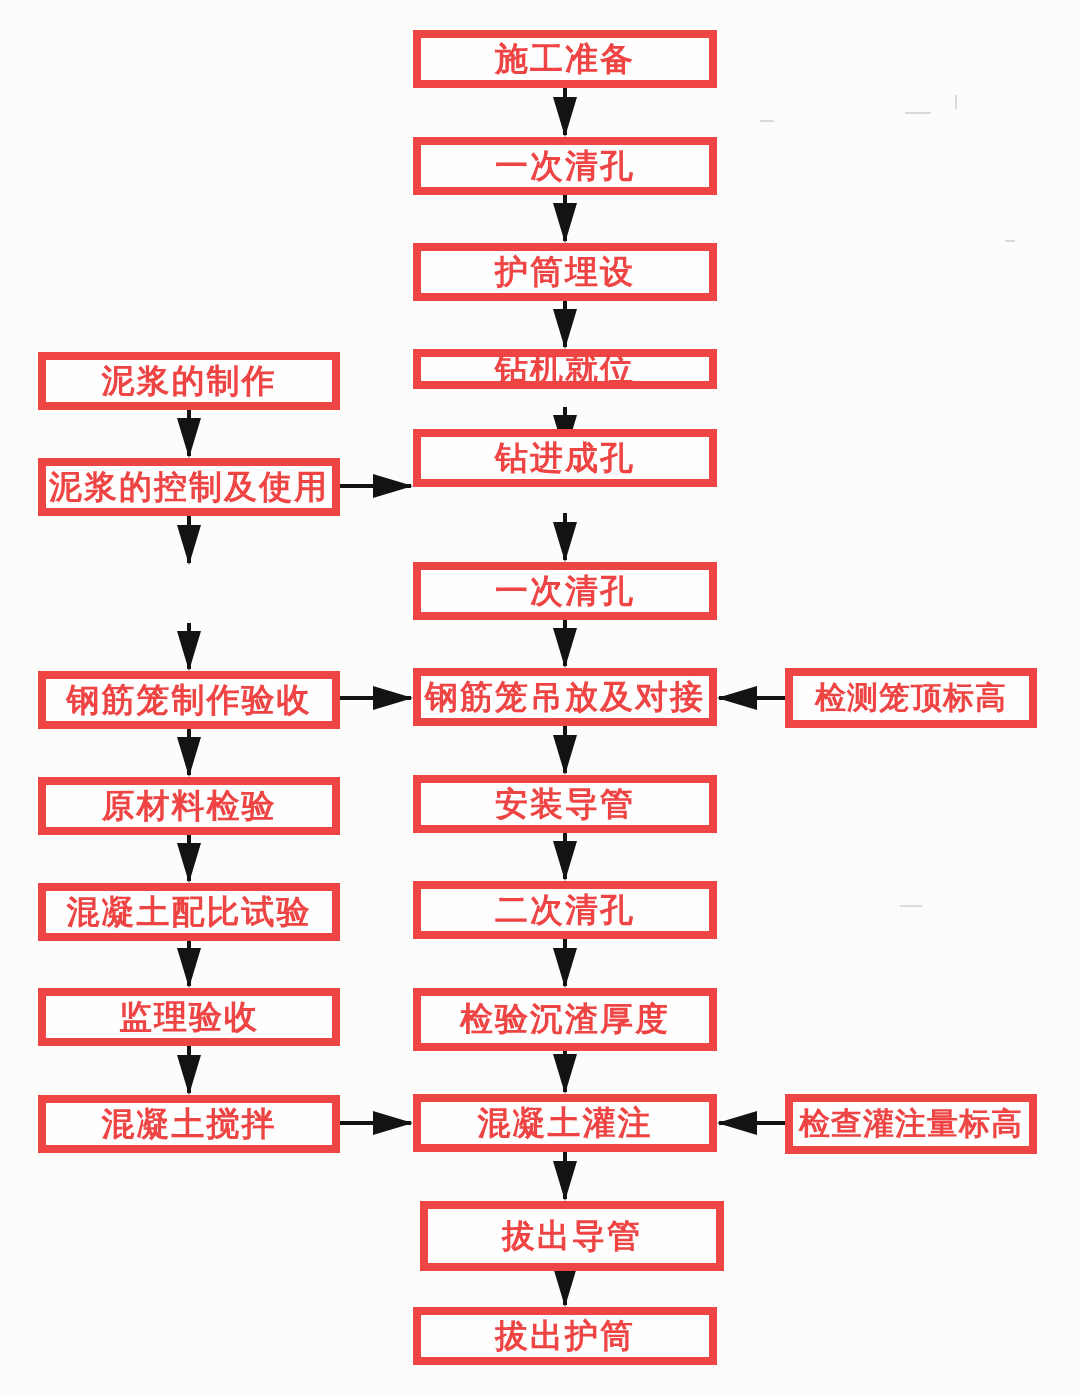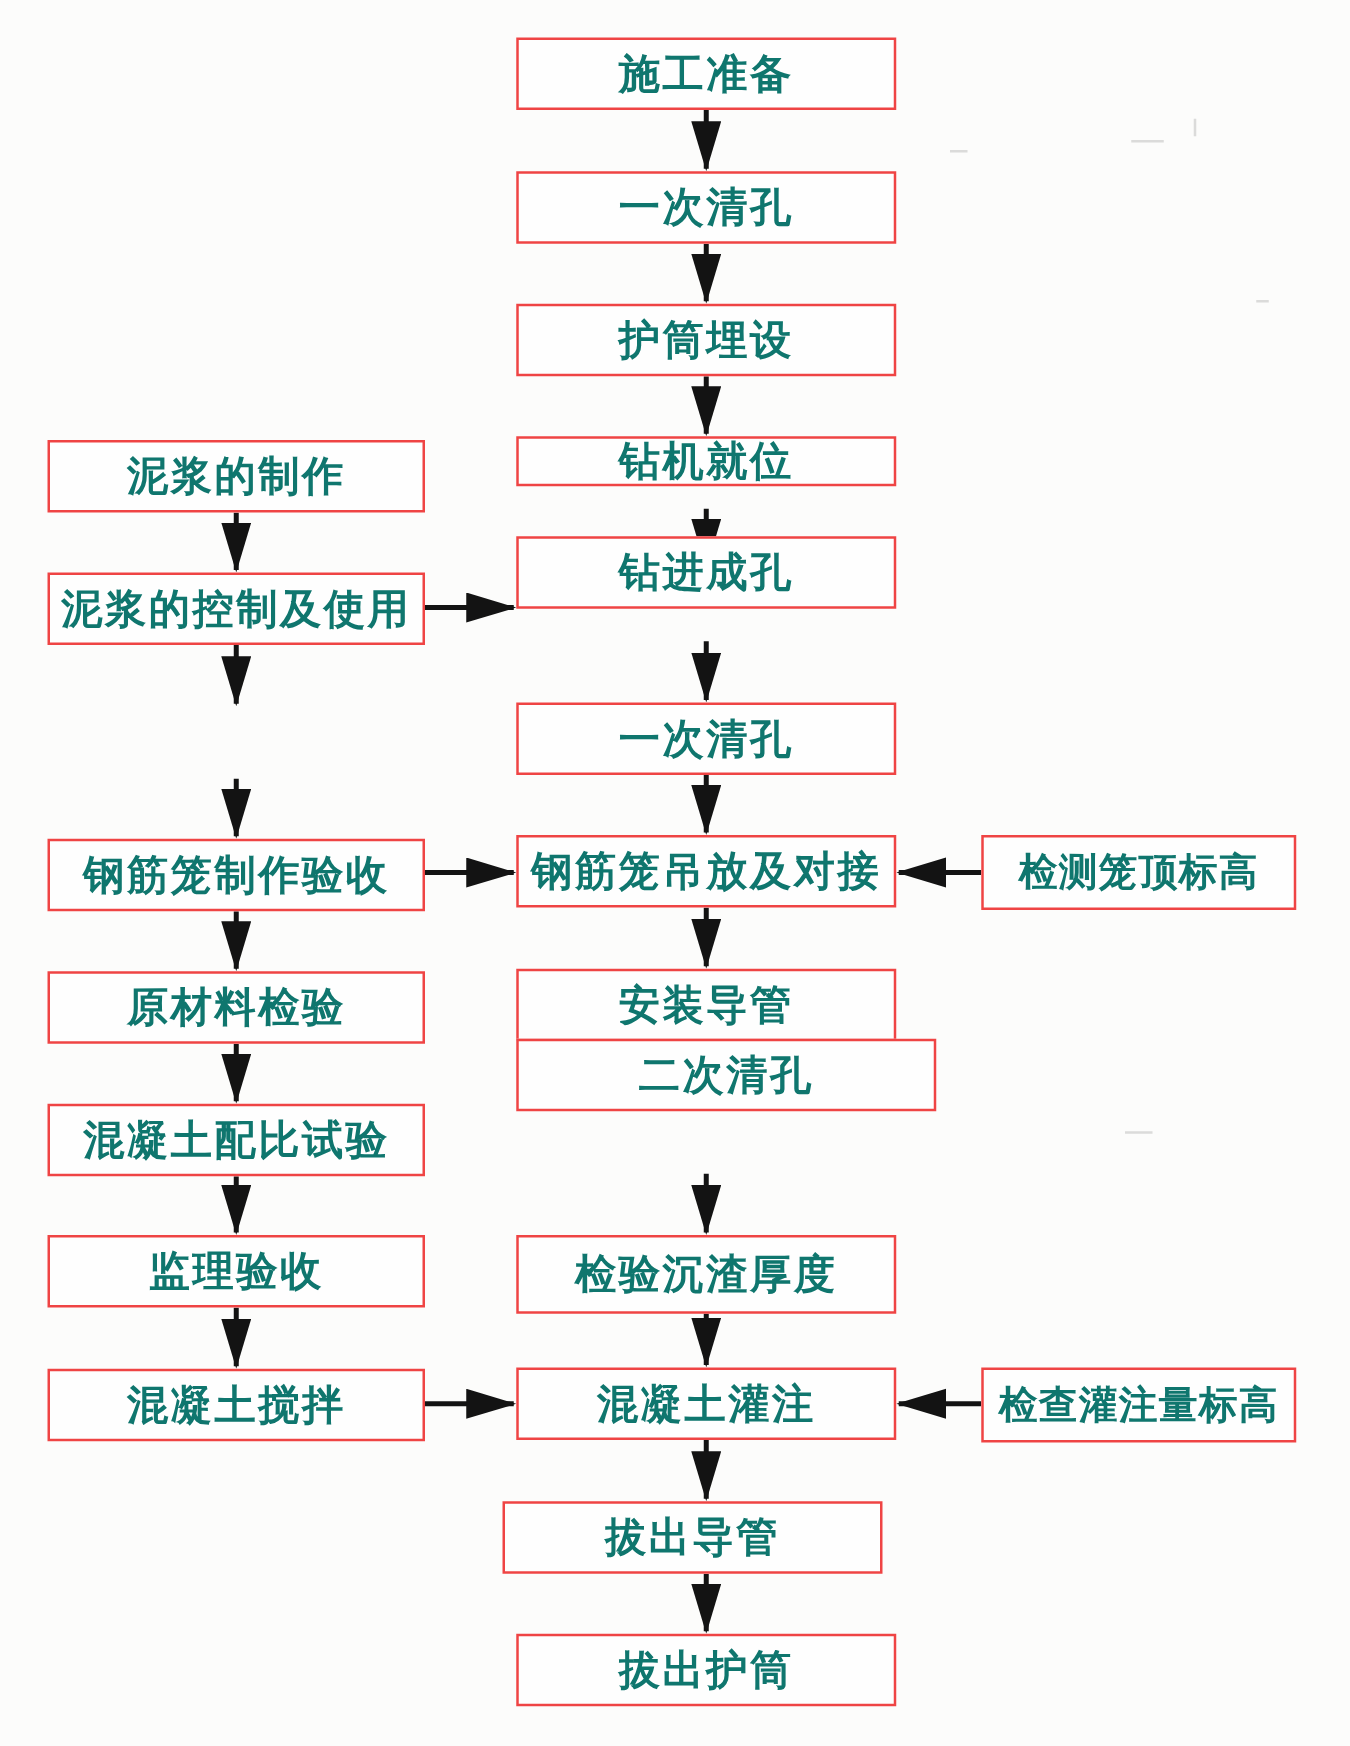--- a/index.html
+++ b/index.html
@@ -7,29 +7,29 @@
     position:relative;
     width:1080px;height:1397px;
     margin:0 auto;
     background:#fcfcfb;
     font-family:"DejaVu Sans","Liberation Sans",sans-serif;
     overflow:hidden;
   }
   .box{
     position:absolute;
     box-sizing:border-box;
-    border:2px solid #ef4444;
+    border:8px solid #ef4444;
     background:#fefefe;
     display:flex;
     align-items:center;
     justify-content:center;
     font-size:33px;
     font-weight:600;
     letter-spacing:2px;
-    color:#0f766e;
+    color:#ef4444;
     white-space:nowrap;
   }
   .box.right{font-size:31px;letter-spacing:1px;}
   .edges{
     position:absolute;left:0;top:0;width:1080px;height:1397px;
     pointer-events:none;
   }
   .edges line{stroke:#131313;stroke-width:4;}
   
   .speck{position:absolute;background:#b9b9b9;opacity:.5;}
@@ -75,24 +75,24 @@
   </svg>
 
   <div class="box" style="left:413px;top:30px;width:304px;height:58px">施工准备</div>
   <div class="box" style="left:413px;top:137px;width:304px;height:58px">一次清孔</div>
   <div class="box" style="left:413px;top:243px;width:304px;height:58px">护筒埋设</div>
   <div class="box" style="left:413px;top:349px;width:304px;height:40px">钻机就位</div>
   <div class="box" style="left:413px;top:429px;width:304px;height:58px">钻进成孔</div>
   <div class="box" style="left:413px;top:562px;width:304px;height:58px">一次清孔</div>
   <div class="box" style="left:413px;top:668px;width:304px;height:58px">钢筋笼吊放及对接</div>
   <div class="box" style="left:413px;top:775px;width:304px;height:58px">安装导管</div>
-  <div class="box" style="left:413px;top:831px;width:336px;height:58px">二次清孔</div>
+  <div class="box" style="left:413px;top:881px;width:304px;height:58px">二次清孔</div>
   <div class="box" style="left:413px;top:988px;width:304px;height:63px">检验沉渣厚度</div>
   <div class="box" style="left:413px;top:1094px;width:304px;height:58px">混凝土灌注</div>
-  <div class="box" style="left:402px;top:1201px;width:304px;height:58px">拔出导管</div>
+  <div class="box" style="left:420px;top:1201px;width:304px;height:70px">拔出导管</div>
   <div class="box" style="left:413px;top:1307px;width:304px;height:58px">拔出护筒</div>
 
   <div class="box" style="left:38px;top:352px;width:302px;height:58px">泥浆的制作</div>
   <div class="box" style="left:38px;top:458px;width:302px;height:58px">泥浆的控制及使用</div>
   <div class="box" style="left:38px;top:671px;width:302px;height:58px">钢筋笼制作验收</div>
   <div class="box" style="left:38px;top:777px;width:302px;height:58px">原材料检验</div>
   <div class="box" style="left:38px;top:883px;width:302px;height:58px">混凝土配比试验</div>
   <div class="box" style="left:38px;top:988px;width:302px;height:58px">监理验收</div>
   <div class="box" style="left:38px;top:1095px;width:302px;height:58px">混凝土搅拌</div>
 

